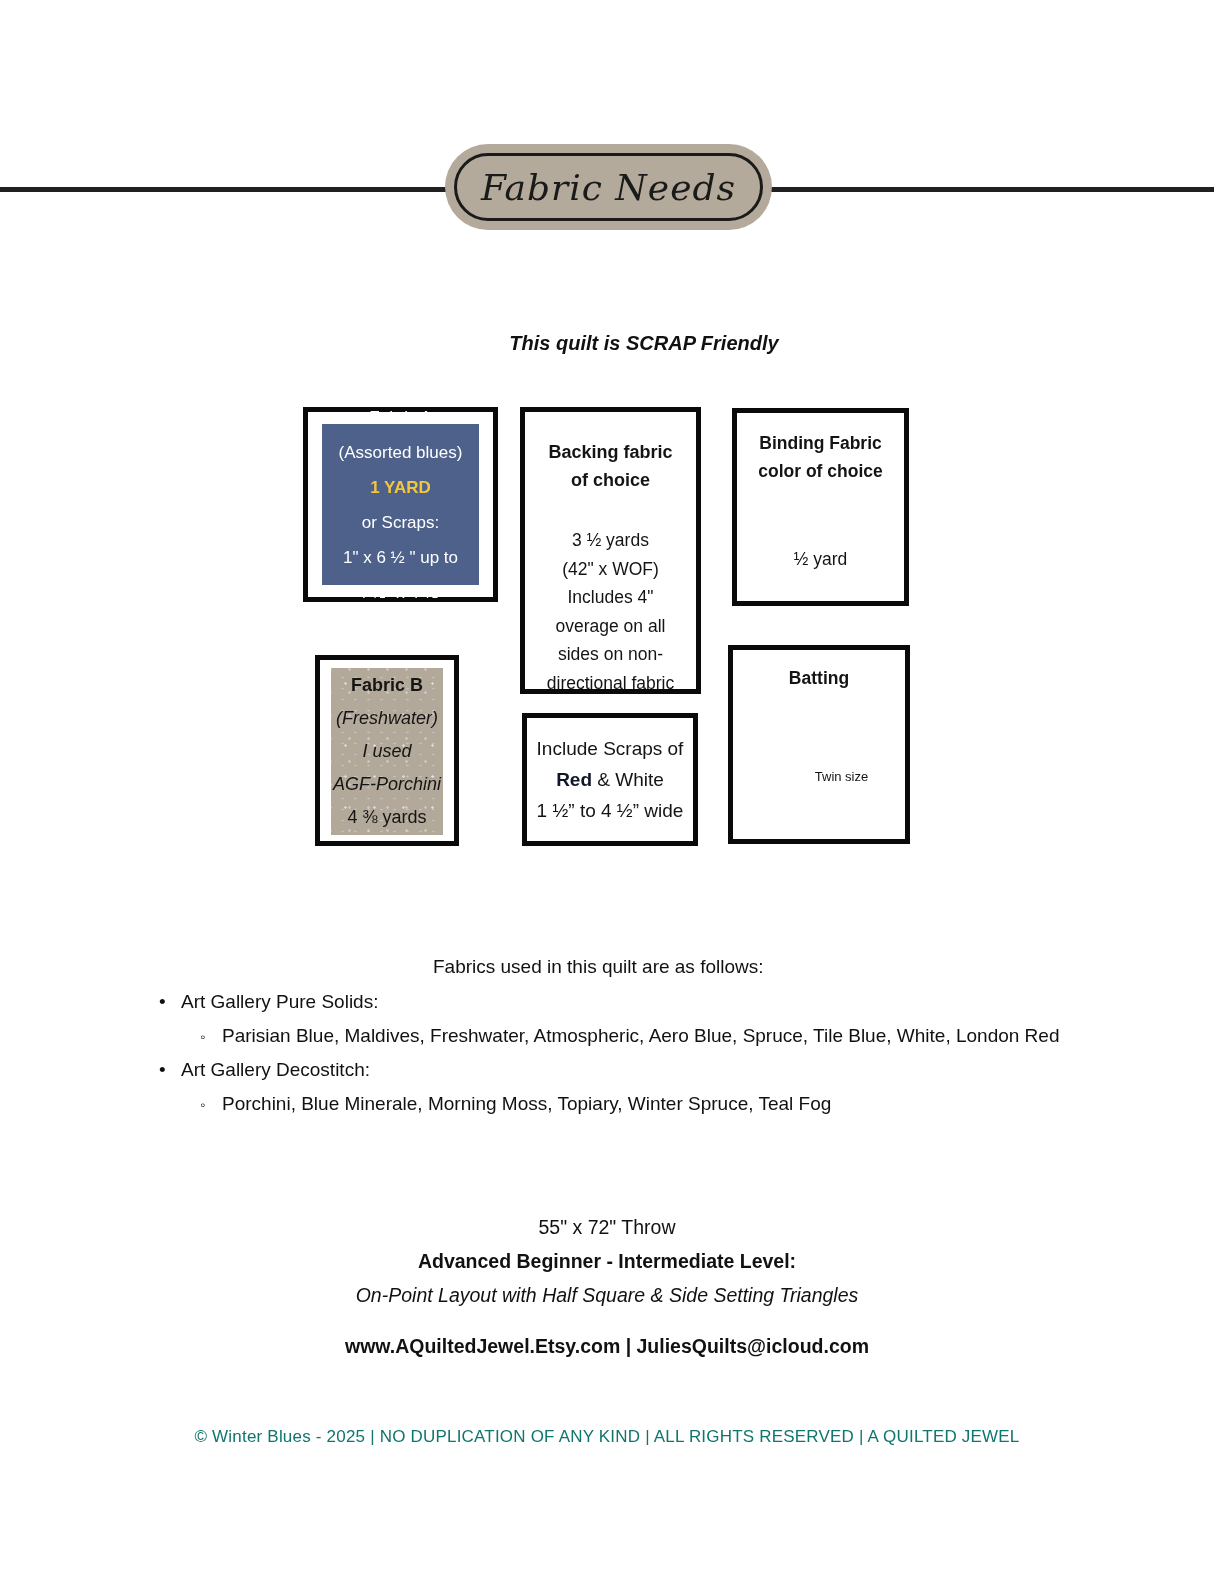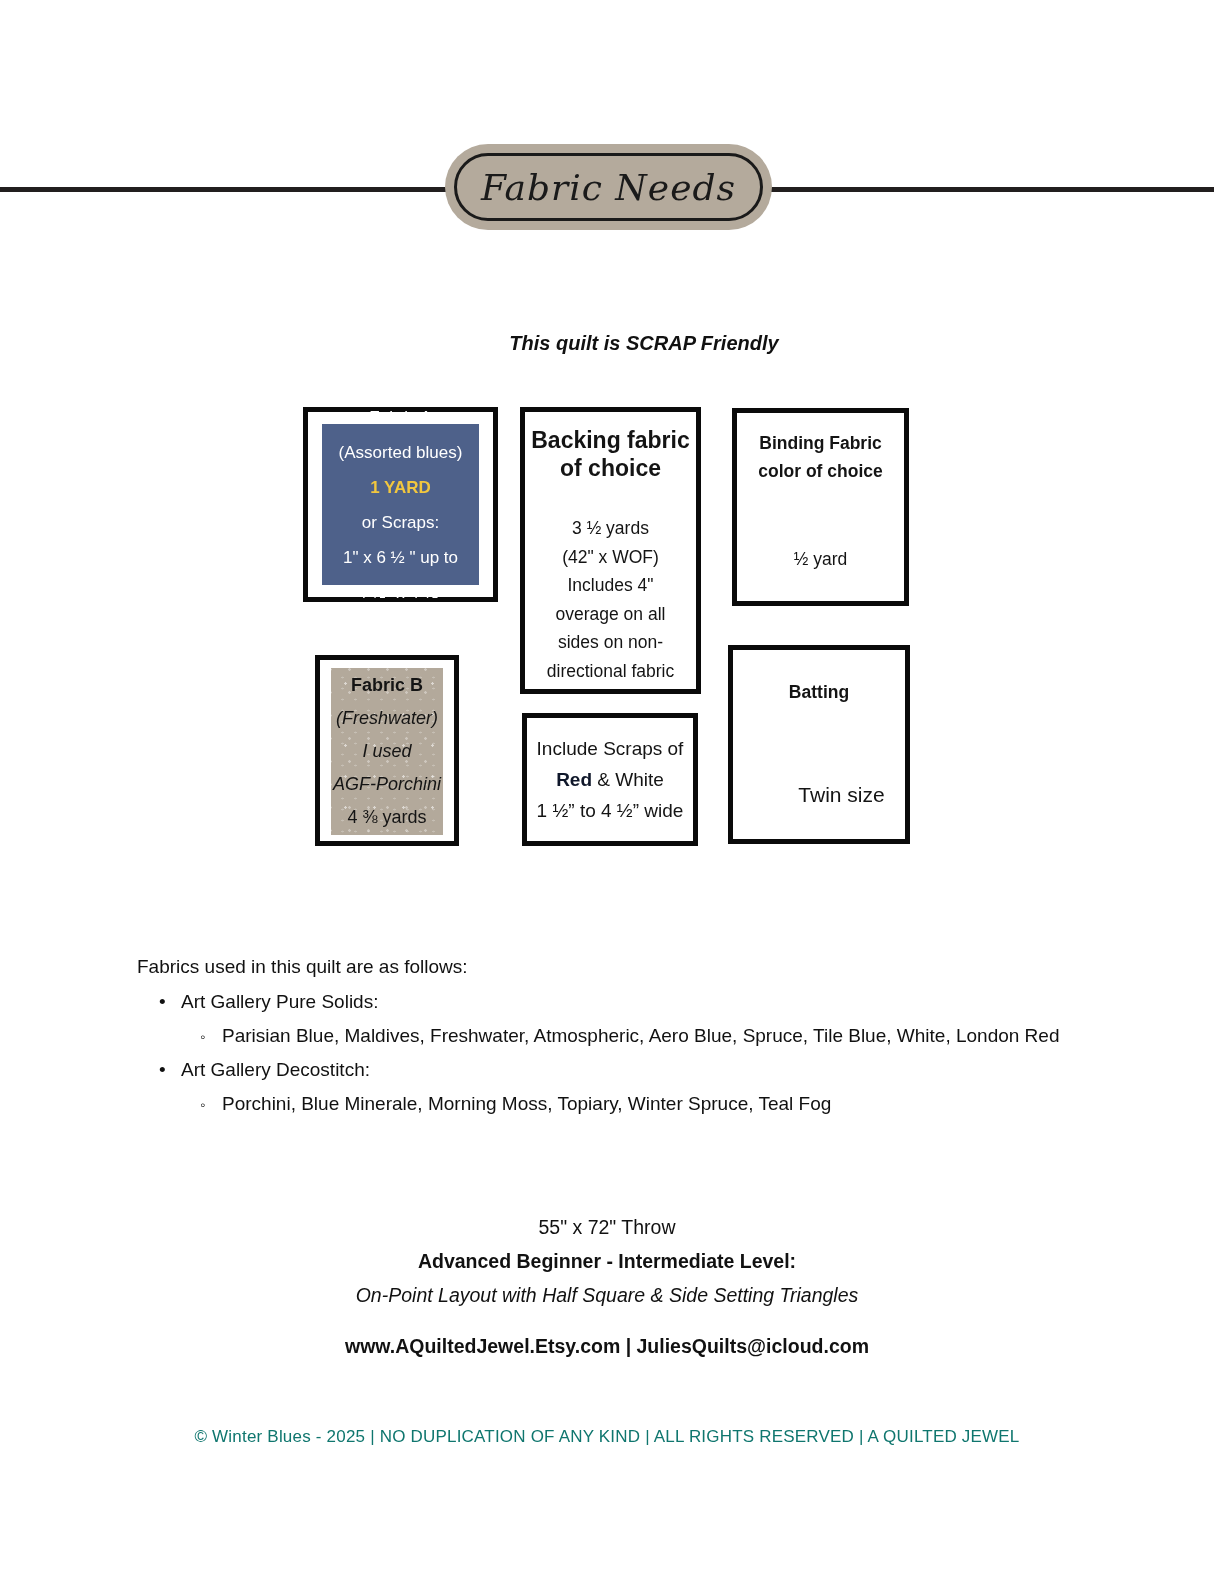--- a/index.html
+++ b/index.html
@@ -31,21 +31,21 @@
 
   #box-fabric-a { left:303px; top:407px; width:195px; height:195px; padding:12px 14px; }
   .panel-blue {
     width:100%; height:100%; background:#4e618a; color:#ffffff;
     display:flex; flex-direction:column; align-items:center; justify-content:center;
     text-align:center; font-size:17px; line-height:27px; white-space:nowrap;gap:8px;
   }
   .yard-highlight { color:#f2c73e; font-weight:bold; }
 
   #box-backing { left:520px; top:407px; width:181px; height:287px; text-align:center; }
-  #box-backing .box-title { margin-top:14px; font-size:23px; font-weight:bold; line-height:28px; }
+  #box-backing .box-title { margin-top:26px; font-size:18px; font-weight:bold; line-height:28px; }
   #box-backing .box-details { margin-top:32px; font-size:17.5px; line-height:28.5px; white-space:nowrap; }
 
   #box-binding { left:732px; top:408px; width:177px; height:198px; text-align:center; }
   #box-binding .box-title { margin-top:16px; font-size:17.5px; font-weight:bold; line-height:28px; }
   #box-binding .box-value { margin-top:64px; font-size:17.5px; }
 
   #box-fabric-b { left:315px; top:655px; width:144px; height:191px; padding:8px 11px 6px; }
   .panel-tan {
     width:100%; height:100%;
     background-color:#b3a99b;
@@ -62,26 +62,26 @@
   .panel-tan .b-italic { font-style:italic; }
 
   #box-scraps {
     left:522px; top:713px; width:176px; height:133px;
     display:flex; flex-direction:column; align-items:center; justify-content:center;
     text-align:center; font-size:19px; line-height:31px; white-space:nowrap;
   }
   .red-strong { color:#0f172a; font-weight:bold; }
 
   #box-batting { left:728px; top:645px; width:182px; height:199px; text-align:center; }
-  #box-batting .box-title { margin-top:32px; font-size:17.5px; font-weight:bold; }
-  #box-batting .box-value { margin-top:80px; font-size:21px;padding-left:45px; }
+  #box-batting .box-title { margin-top:18px; font-size:17.5px; font-weight:bold; }
+  #box-batting .box-value { margin-top:80px; font-size:13px;padding-left:45px; }
 
   
   .fabrics { position:absolute; left:137px; top:956px; font-size:19px; color:#111; }
-  .fabrics .intro { margin-bottom:13px; }
+  .fabrics .intro { margin-bottom:13px;text-align:center; }
   .bullet-row { display:flex; align-items:baseline; margin-bottom:12px; }
   .bullet-row.lvl1 { padding-left:22px; }
   .bullet-row.lvl2 { padding-left:63px; }
   .bullet-glyph { width:22px; flex:0 0 22px; }
   .bullet-row.lvl2 .bullet-glyph { font-size:15px; }
   .bullet-text { white-space:nowrap; }
 
   
   .details-block {
     position:absolute; left:0; top:1210px; width:1214px; text-align:center;

